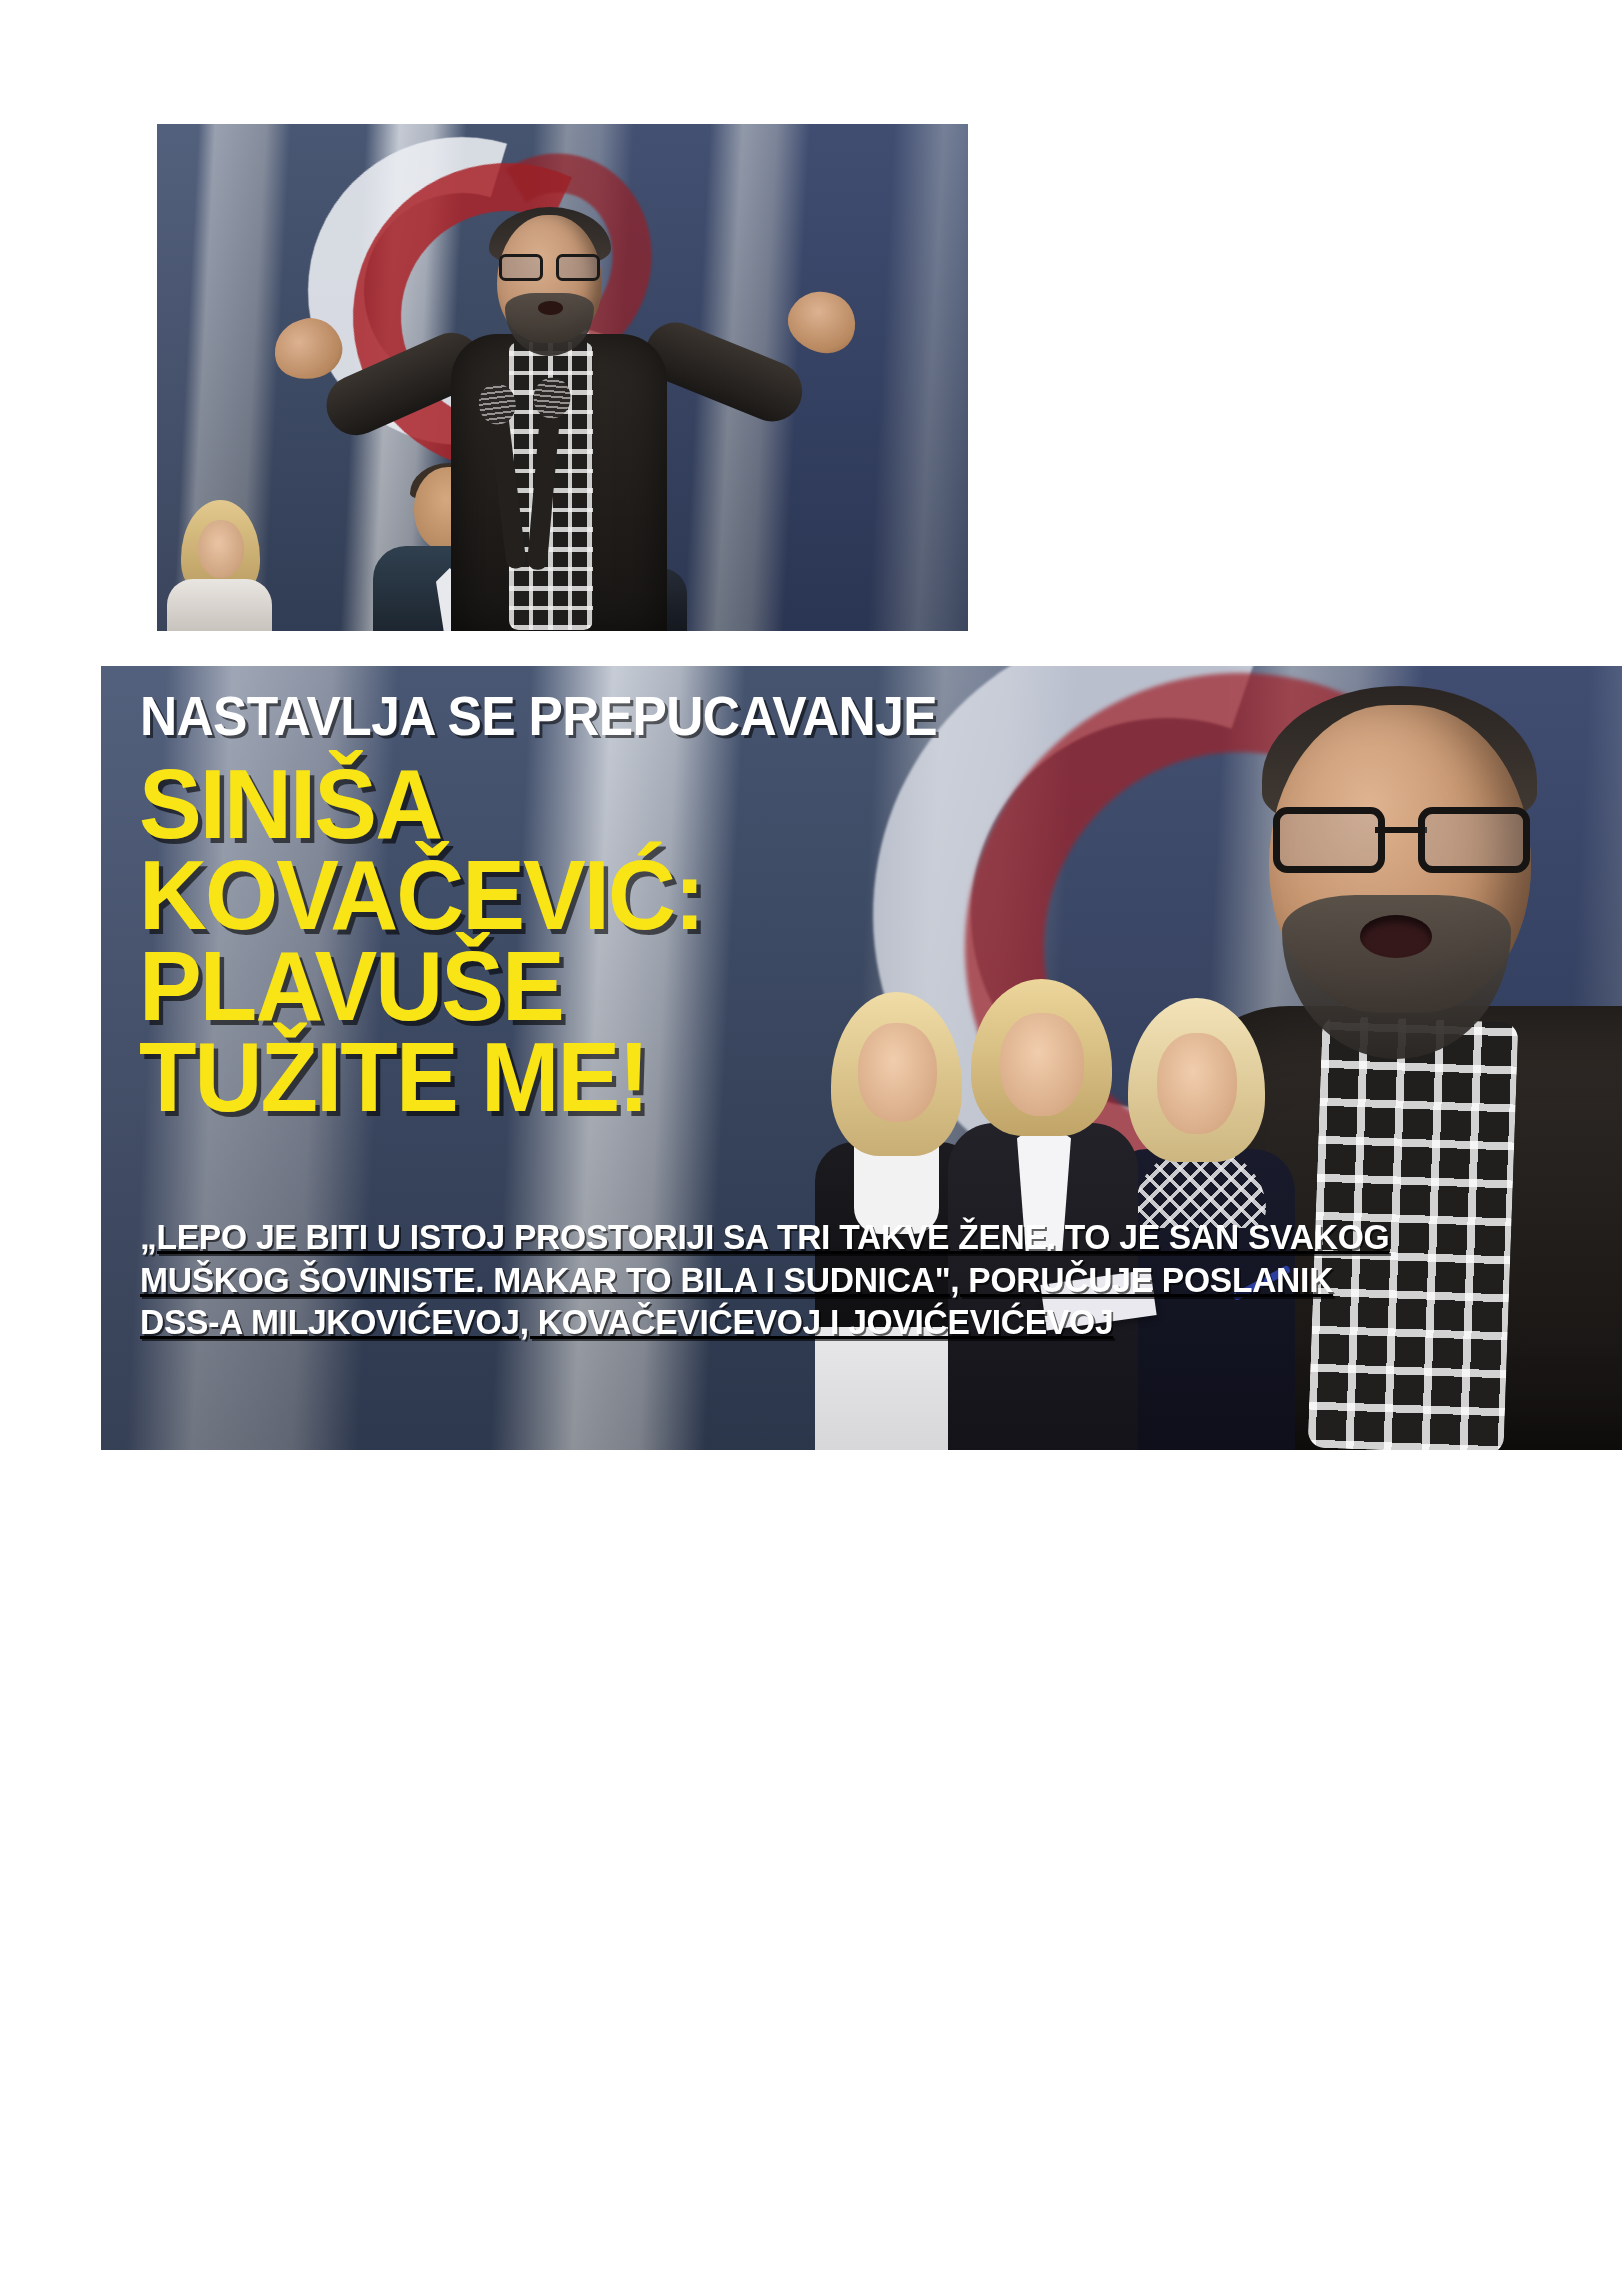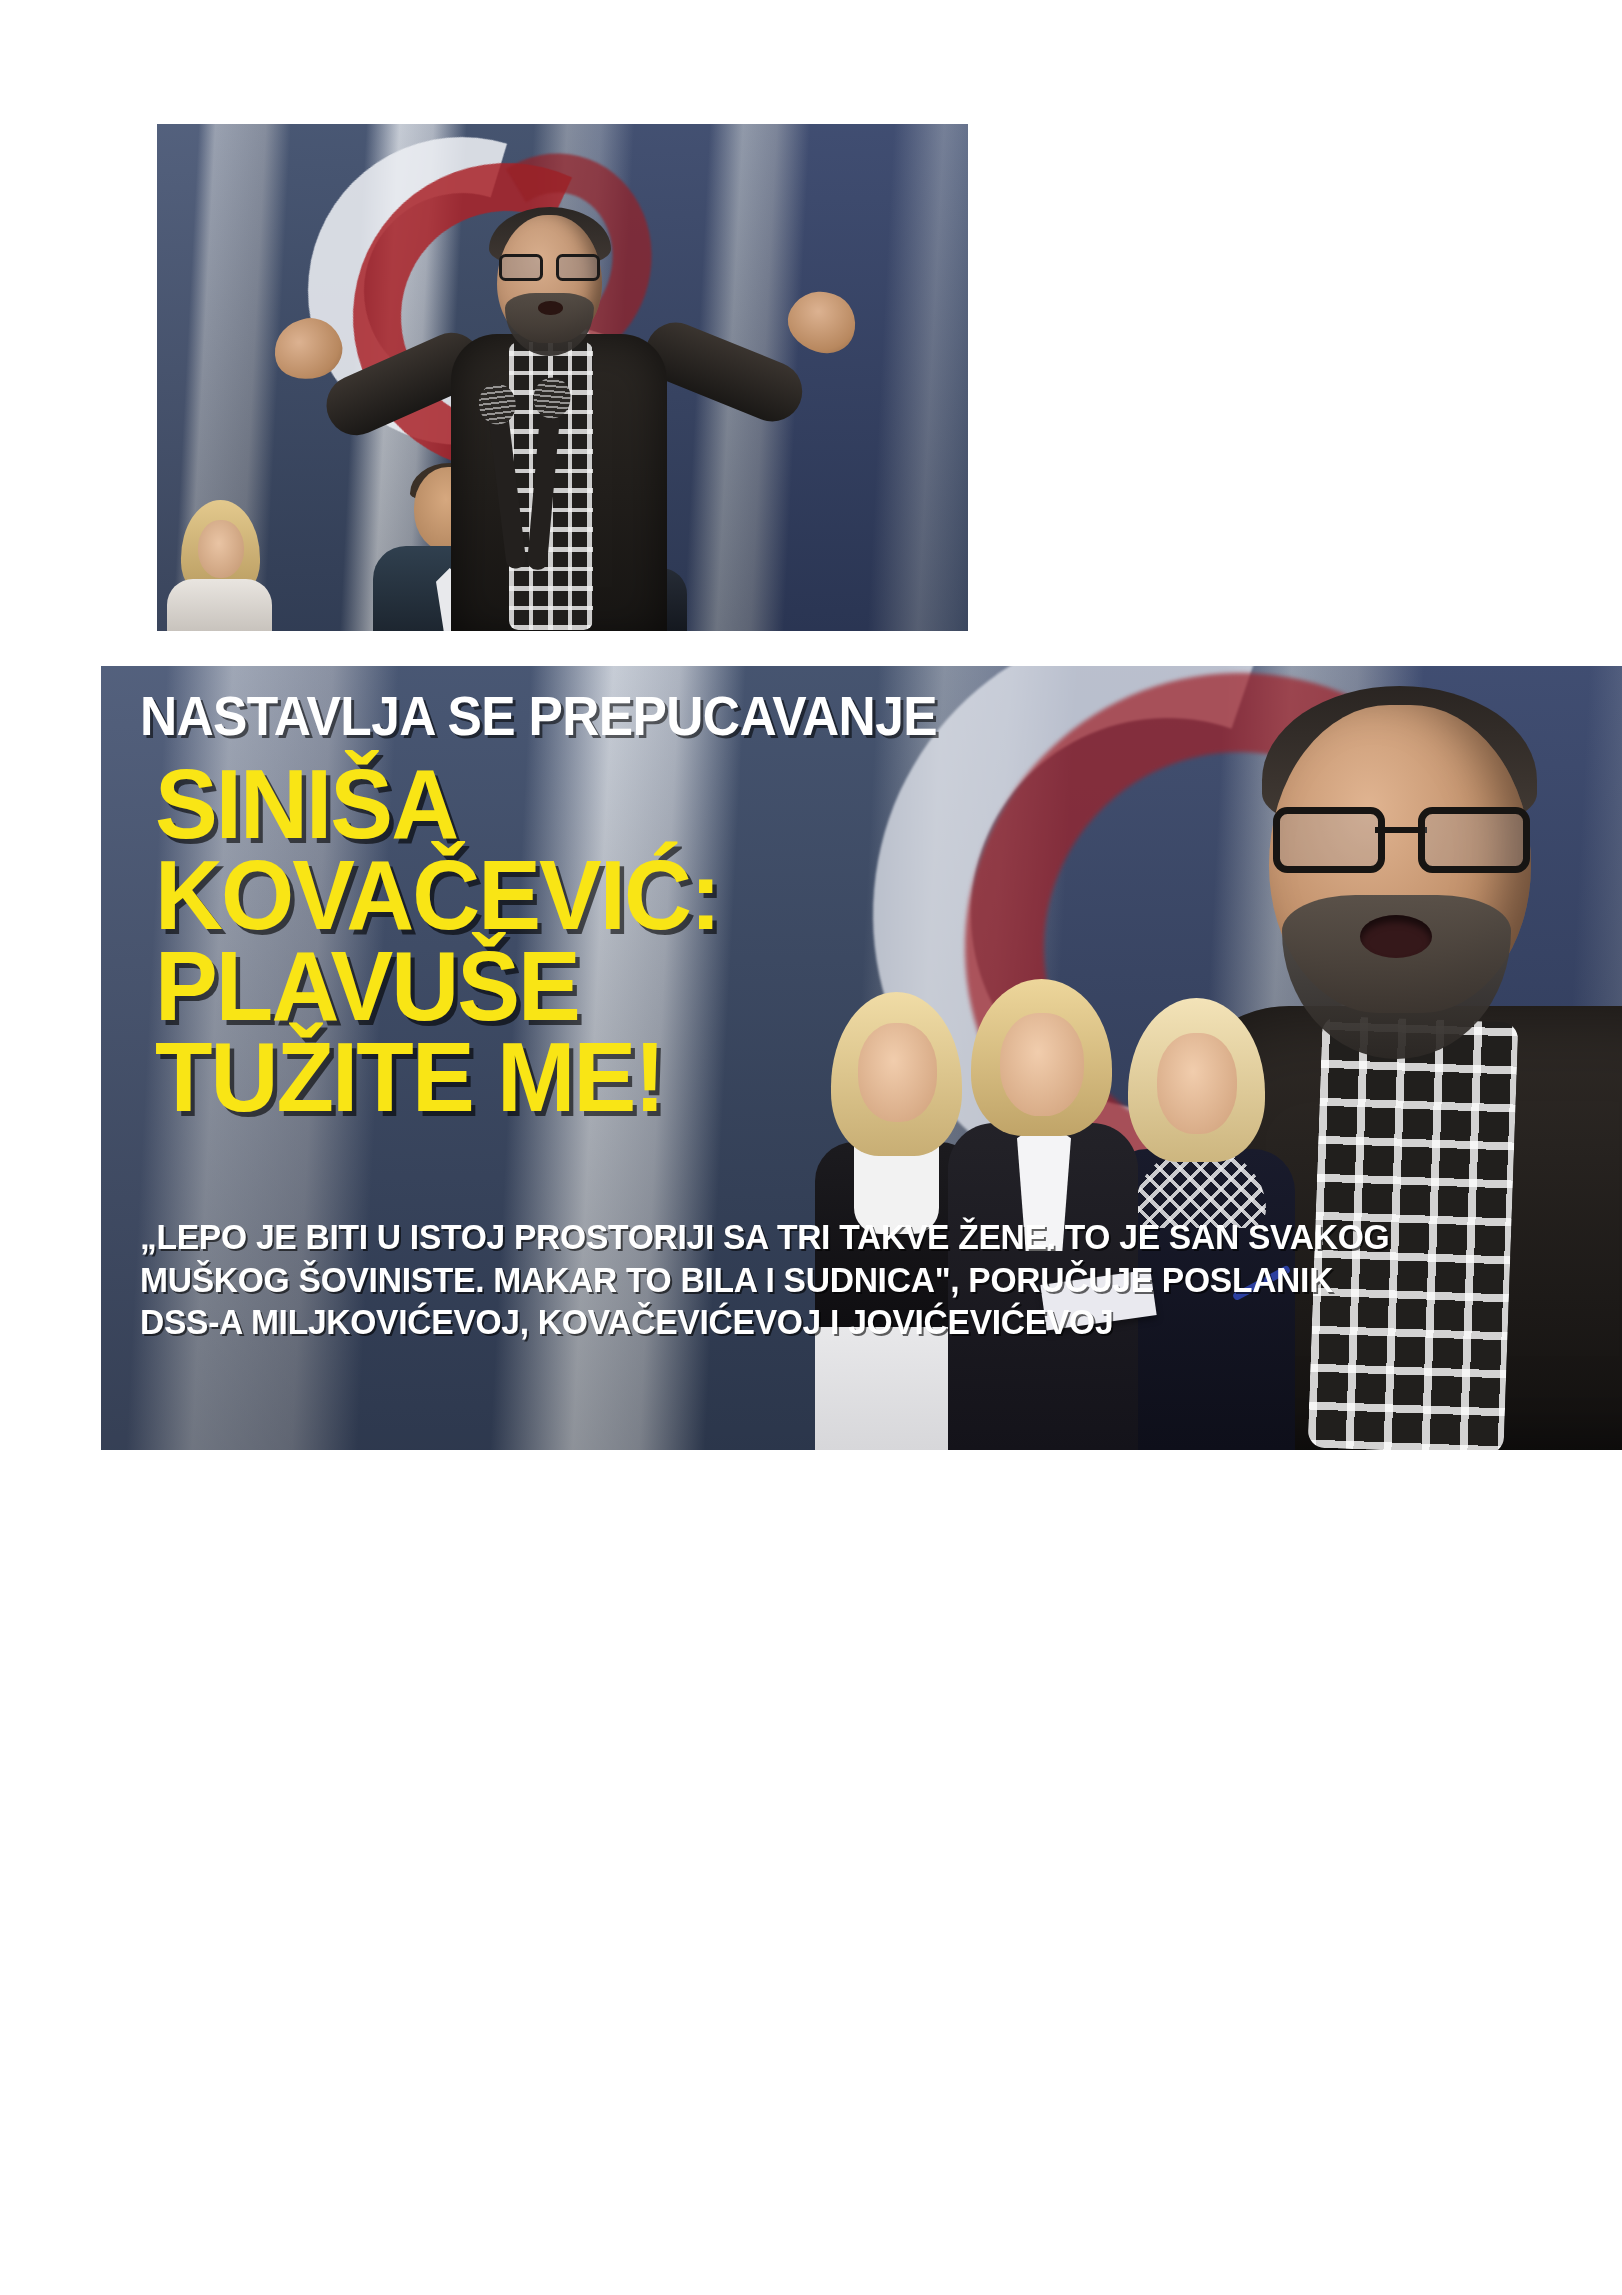--- a/index.html
+++ b/index.html
@@ -527,38 +527,38 @@
     text-shadow: 3.3px 3.3px 0 rgba(0,0,0,0.55);
     transform: scaleX(0.92);
     transform-origin: left top;
     white-space: nowrap;
   }
   .headline {
     position: absolute;
     left: 38px;
     top: 92px;
     width: 824px;
-    margin-left: 16px;
   }
   .headline .line {
     font-weight: bold;
     font-size: 99px;
     line-height: 0.92;
     color: #f9e515;
     letter-spacing: -2px;
     text-shadow: 4.6px 4.6px 0 rgba(0,0,0,0.6);
     transform: scaleX(0.95);
     transform-origin: left center;
     white-space: nowrap;
   }
   .deck {
     position: absolute;
     left: 39px;
     top: 550px;
     width: 1374px;
+    text-decoration: underline;
   }
   .deck .dline {
     font-weight: bold;
     font-size: 35px;
     line-height: 1.22;
     color: #ffffff;
     letter-spacing: -0.3px;
     text-shadow: 2px 2px 0 rgba(0,0,0,0.6);
     transform: scaleX(0.96);
     transform-origin: left center;

